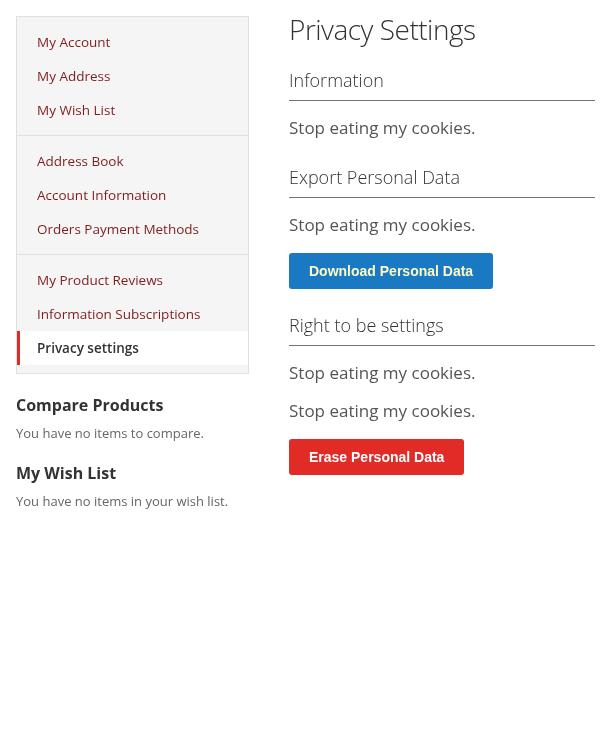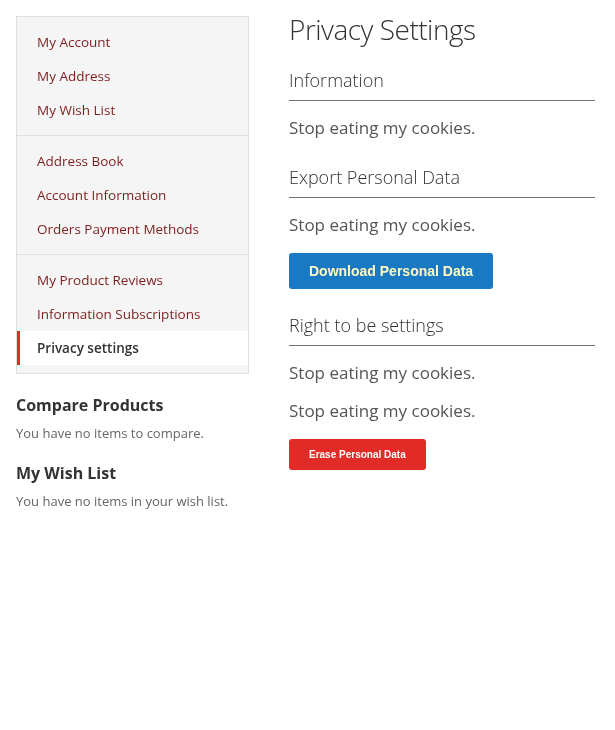--- a/index.html
+++ b/index.html
@@ -104,21 +104,21 @@
       border-radius: 3px;
       text-transform: none;
       margin-top: 4px;
     }
     .btn-danger {
       display: inline-block;
       background: #e02b27;
       color: #fff;
       border: none;
       padding: 10px 20px;
-      font-size: 10px;
+      font-size: 14px;
       font-weight: 600;
       cursor: pointer;
       border-radius: 3px;
       margin-top: 4px;
     }
   </style>
 </head>
 <body>
 
 <div class="layout">

